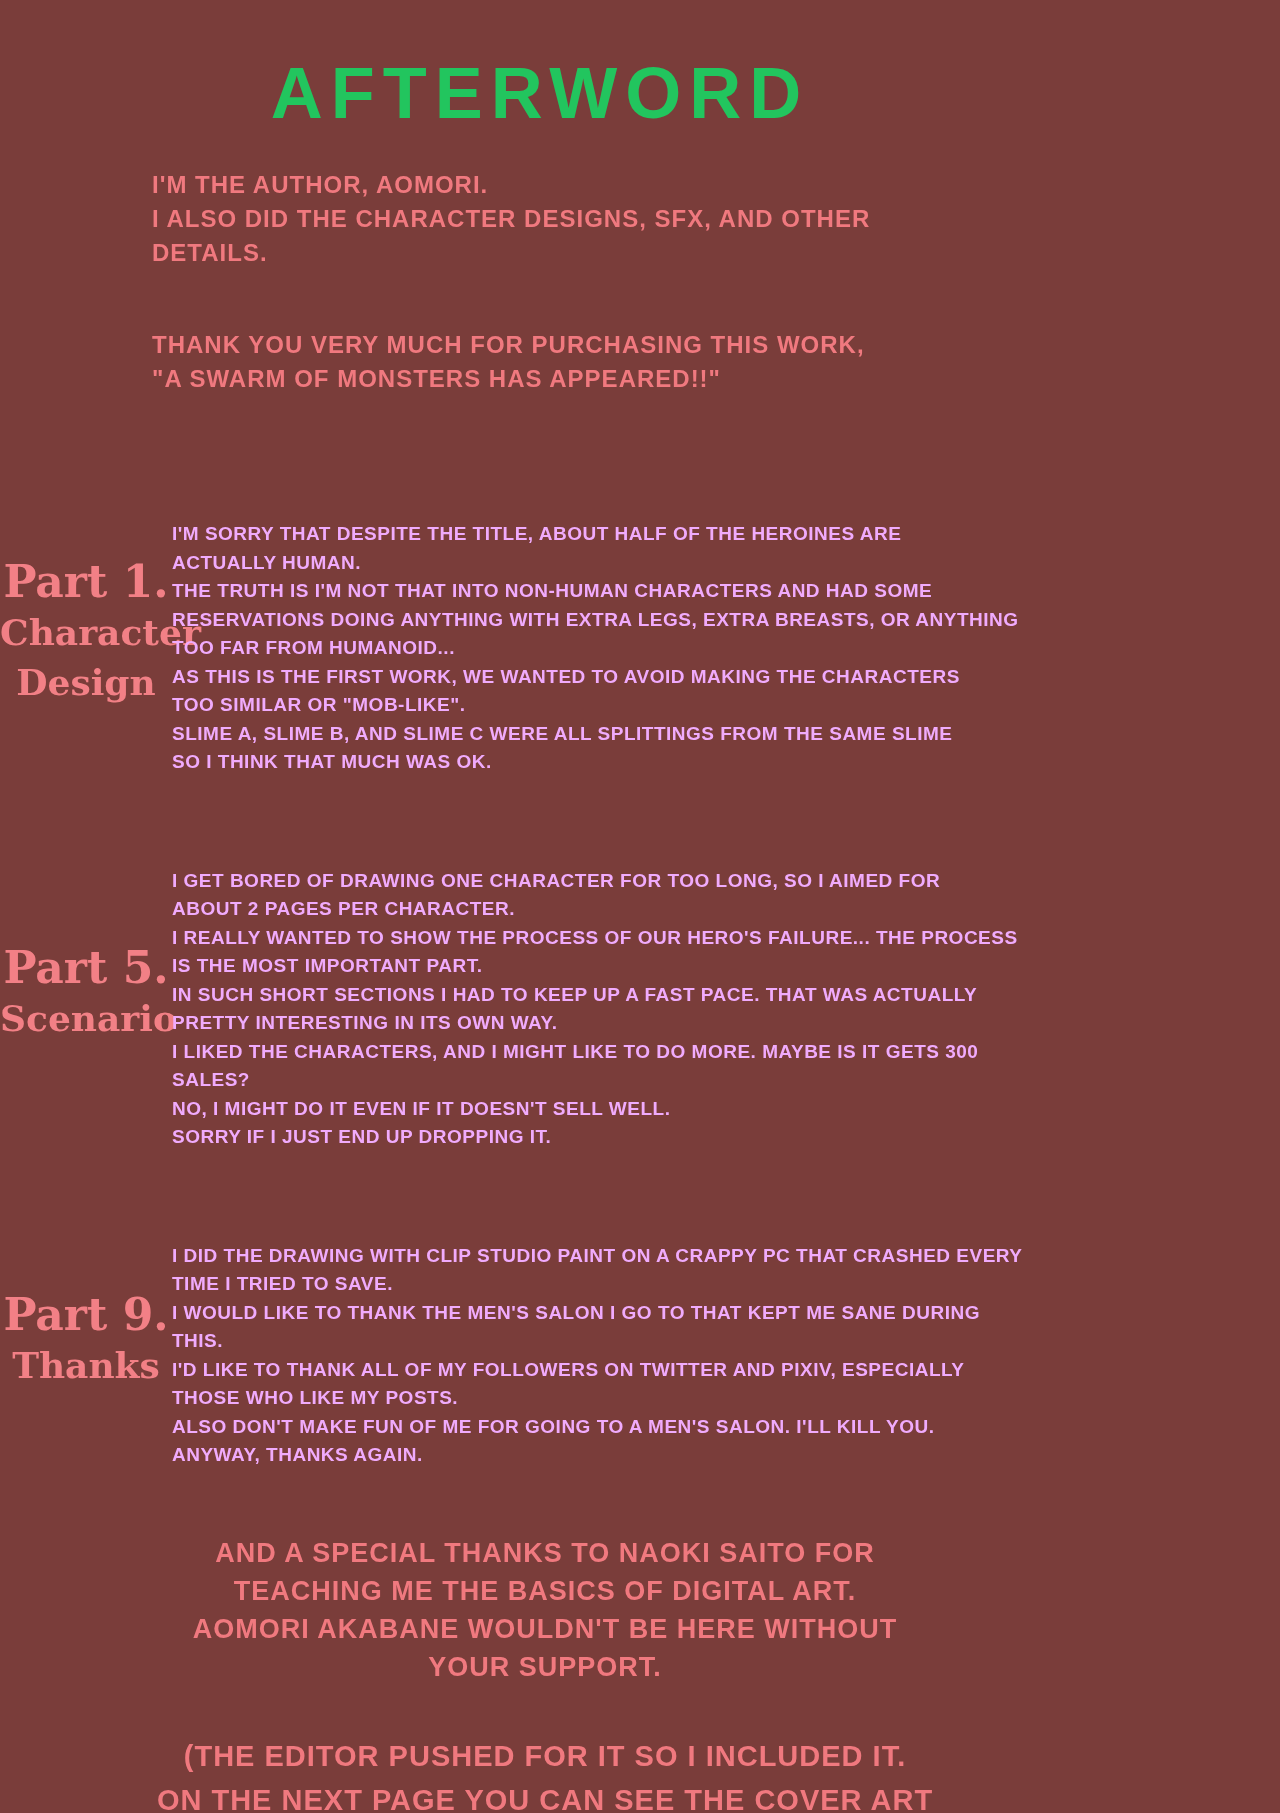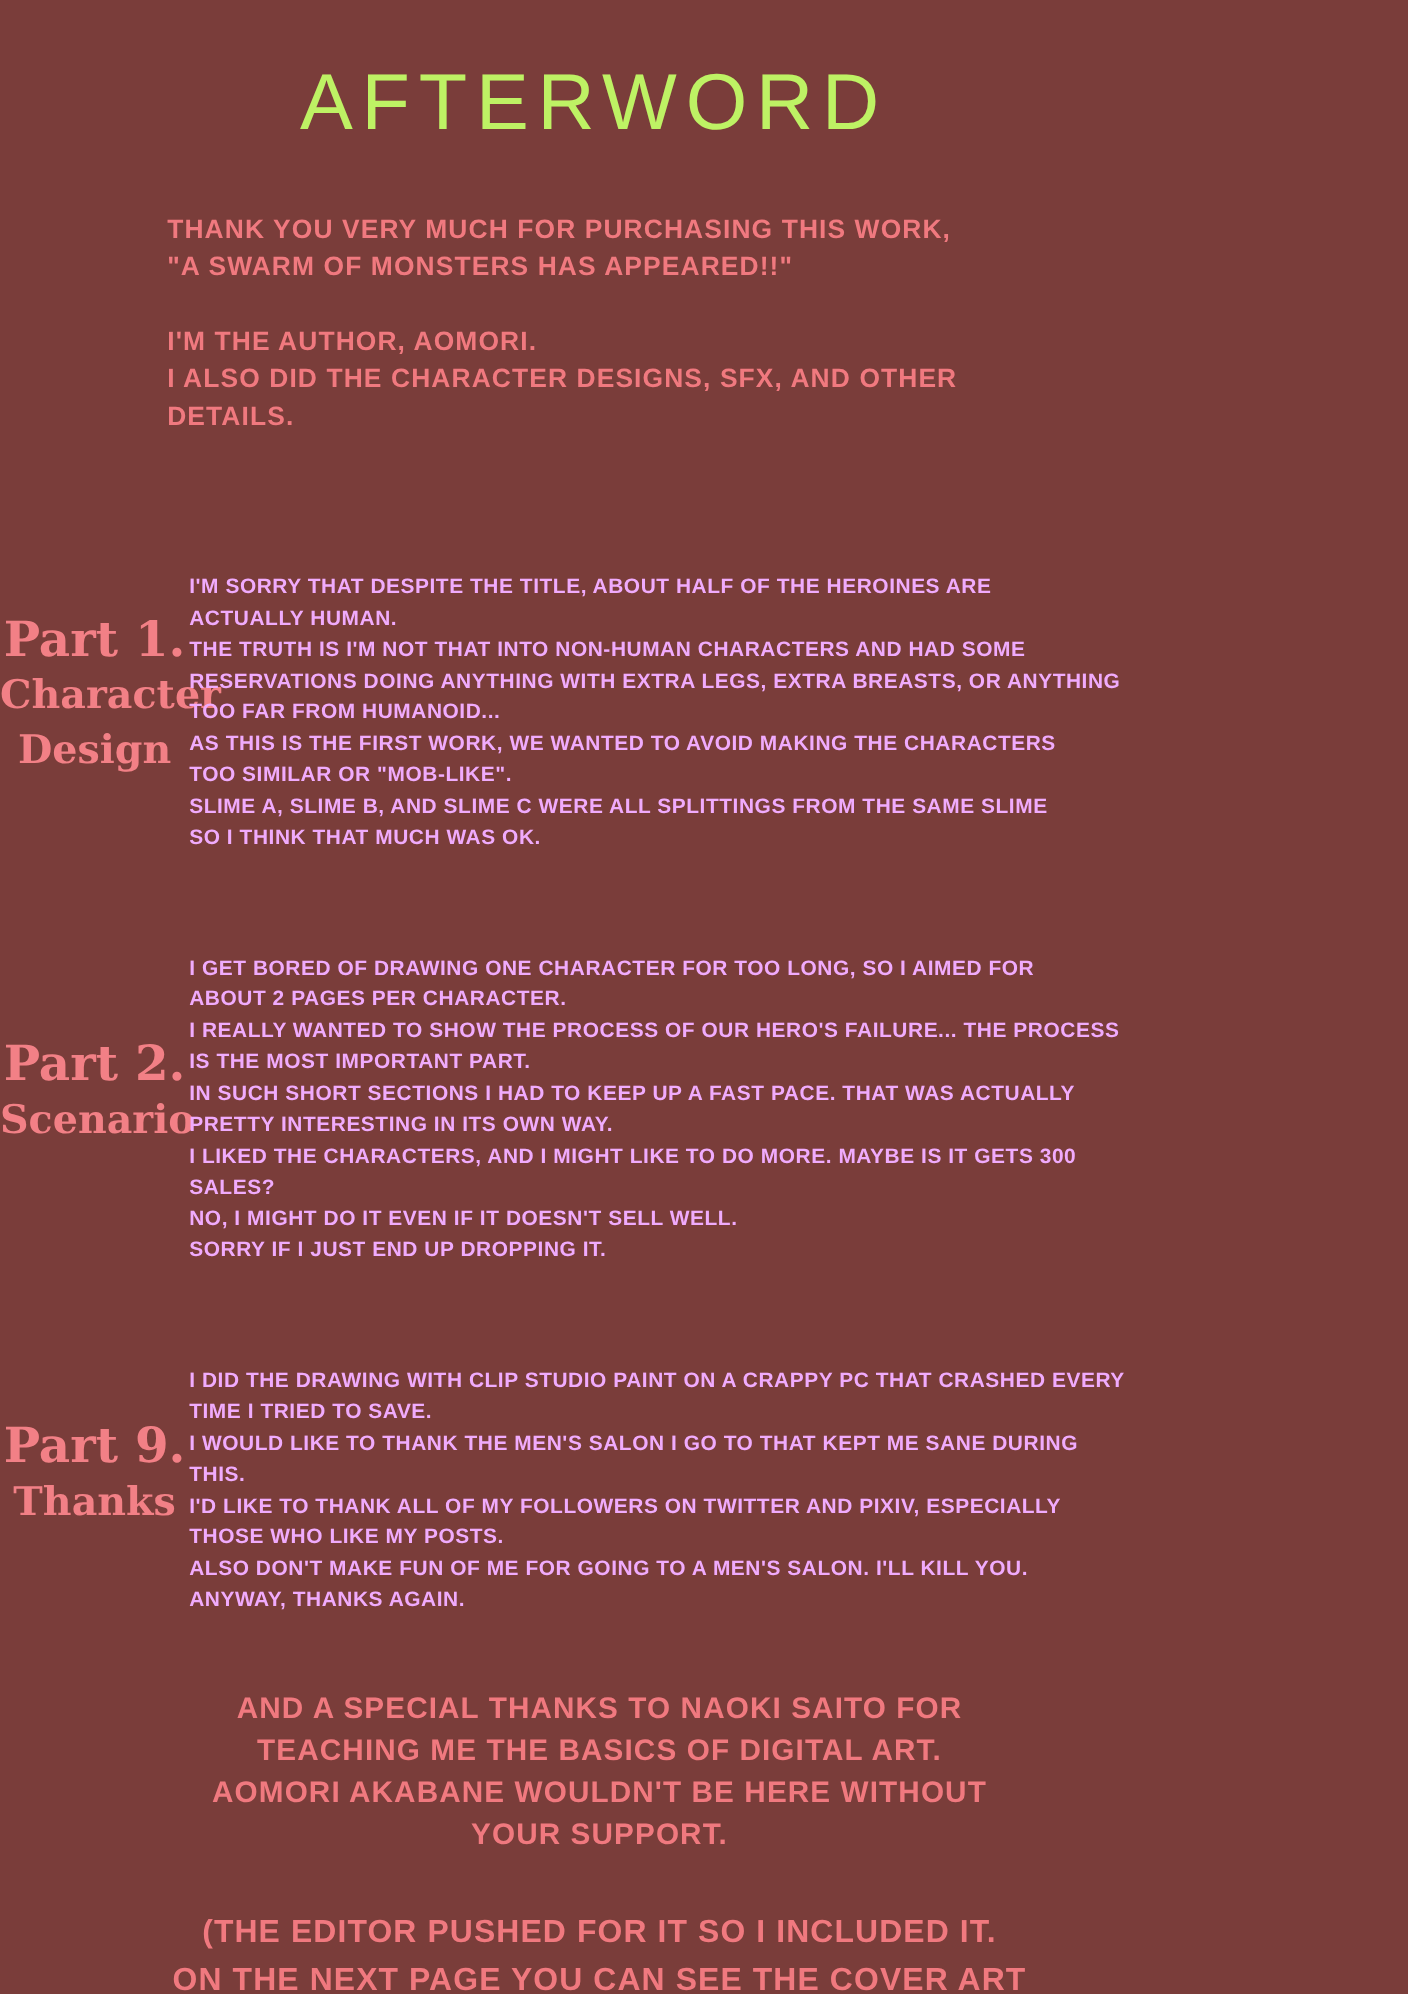--- a/index.html
+++ b/index.html
@@ -17,23 +17,23 @@
   }
   .content {
     width: 1110px;
     margin: 0;
   }
   .title {
     margin-top: 52px;
     width: 1080px;
     text-align: center;
     font-size: 72px;
-    font-weight: 400;
+    font-weight: 700;
     letter-spacing: 8px;
-    color: #bef264;
+    color: #22c55e;
     white-space: pre-line;
   }
   .intro-block {
     margin-left: 152px;
     margin-top: 58px;
     font-size: 24px;
     font-weight: 700;
     line-height: 34px;
     letter-spacing: 1px;
     white-space: pre-line;
@@ -97,47 +97,47 @@
   }
 </style>
 </head>
 <body>
 
 <div class="page">
   <div class="content">
 
     <div class="title">AFTERWORD</div>
 
-    <div class="intro-block">THANK YOU VERY MUCH FOR PURCHASING THIS WORK,
-"A SWARM OF MONSTERS HAS APPEARED!!"</div>
-
     <div class="intro-block second">I'M THE AUTHOR, AOMORI.
 I ALSO DID THE CHARACTER DESIGNS, SFX, AND OTHER
 DETAILS.</div>
+
+    <div class="intro-block">THANK YOU VERY MUCH FOR PURCHASING THIS WORK,
+"A SWARM OF MONSTERS HAS APPEARED!!"</div>
 
     <div class="part-row first">
       <div class="part-label">
         <div class="heading">Part 1.</div>
         <div class="subheading">Character
 Design</div>
       </div>
       <div class="part-body">I'M SORRY THAT DESPITE THE TITLE, ABOUT HALF OF THE HEROINES ARE
 ACTUALLY HUMAN.
 THE TRUTH IS I'M NOT THAT INTO NON-HUMAN CHARACTERS AND HAD SOME
 RESERVATIONS DOING ANYTHING WITH EXTRA LEGS, EXTRA BREASTS, OR ANYTHING
 TOO FAR FROM HUMANOID...
 AS THIS IS THE FIRST WORK, WE WANTED TO AVOID MAKING THE CHARACTERS
 TOO SIMILAR OR "MOB-LIKE".
 SLIME A, SLIME B, AND SLIME C WERE ALL SPLITTINGS FROM THE SAME SLIME
 SO I THINK THAT MUCH WAS OK.</div>
     </div>
 
     <div class="part-row">
       <div class="part-label">
-        <div class="heading">Part 2.</div>
+        <div class="heading">Part 5.</div>
         <div class="subheading">Scenario</div>
       </div>
       <div class="part-body">I GET BORED OF DRAWING ONE CHARACTER FOR TOO LONG, SO I AIMED FOR
 ABOUT 2 PAGES PER CHARACTER.
 I REALLY WANTED TO SHOW THE PROCESS OF OUR HERO'S FAILURE... THE PROCESS
 IS THE MOST IMPORTANT PART.
 IN SUCH SHORT SECTIONS I HAD TO KEEP UP A FAST PACE. THAT WAS ACTUALLY
 PRETTY INTERESTING IN ITS OWN WAY.
 I LIKED THE CHARACTERS, AND I MIGHT LIKE TO DO MORE. MAYBE IS IT GETS 300
 SALES?

